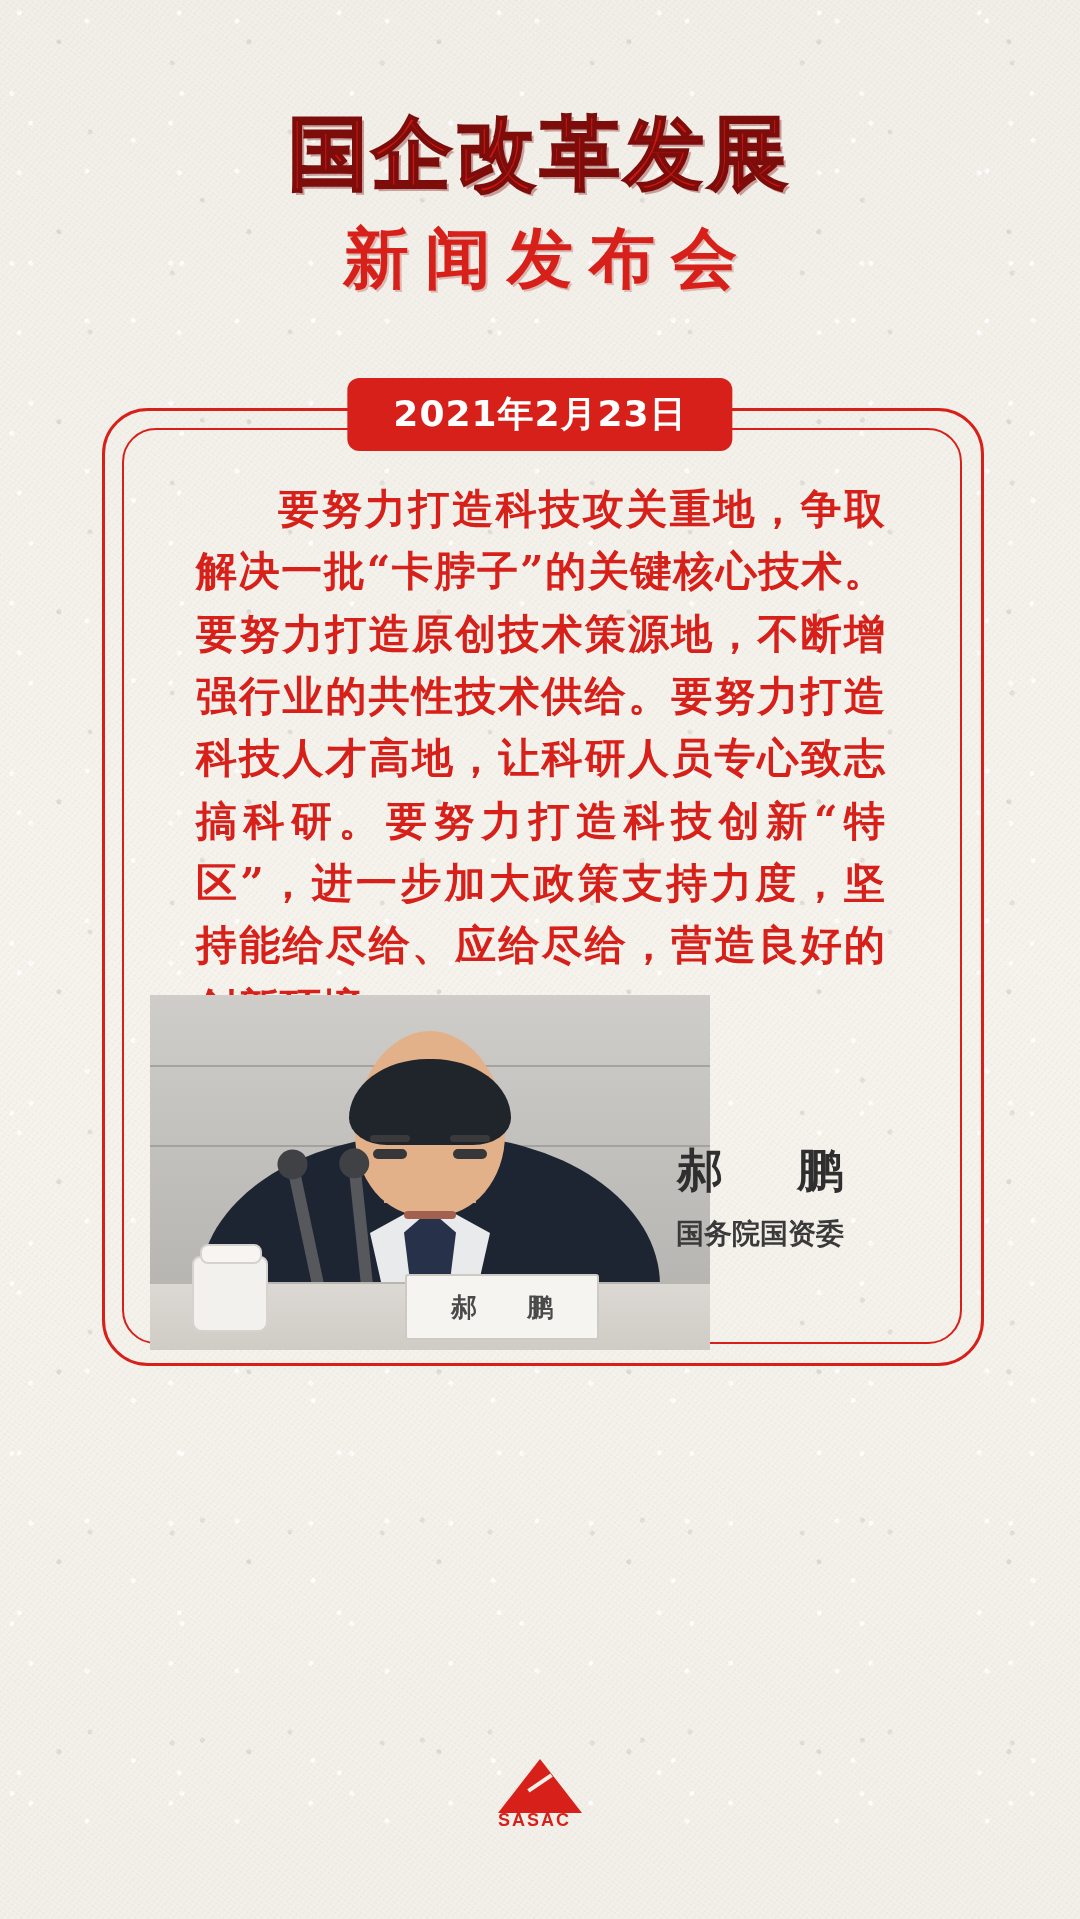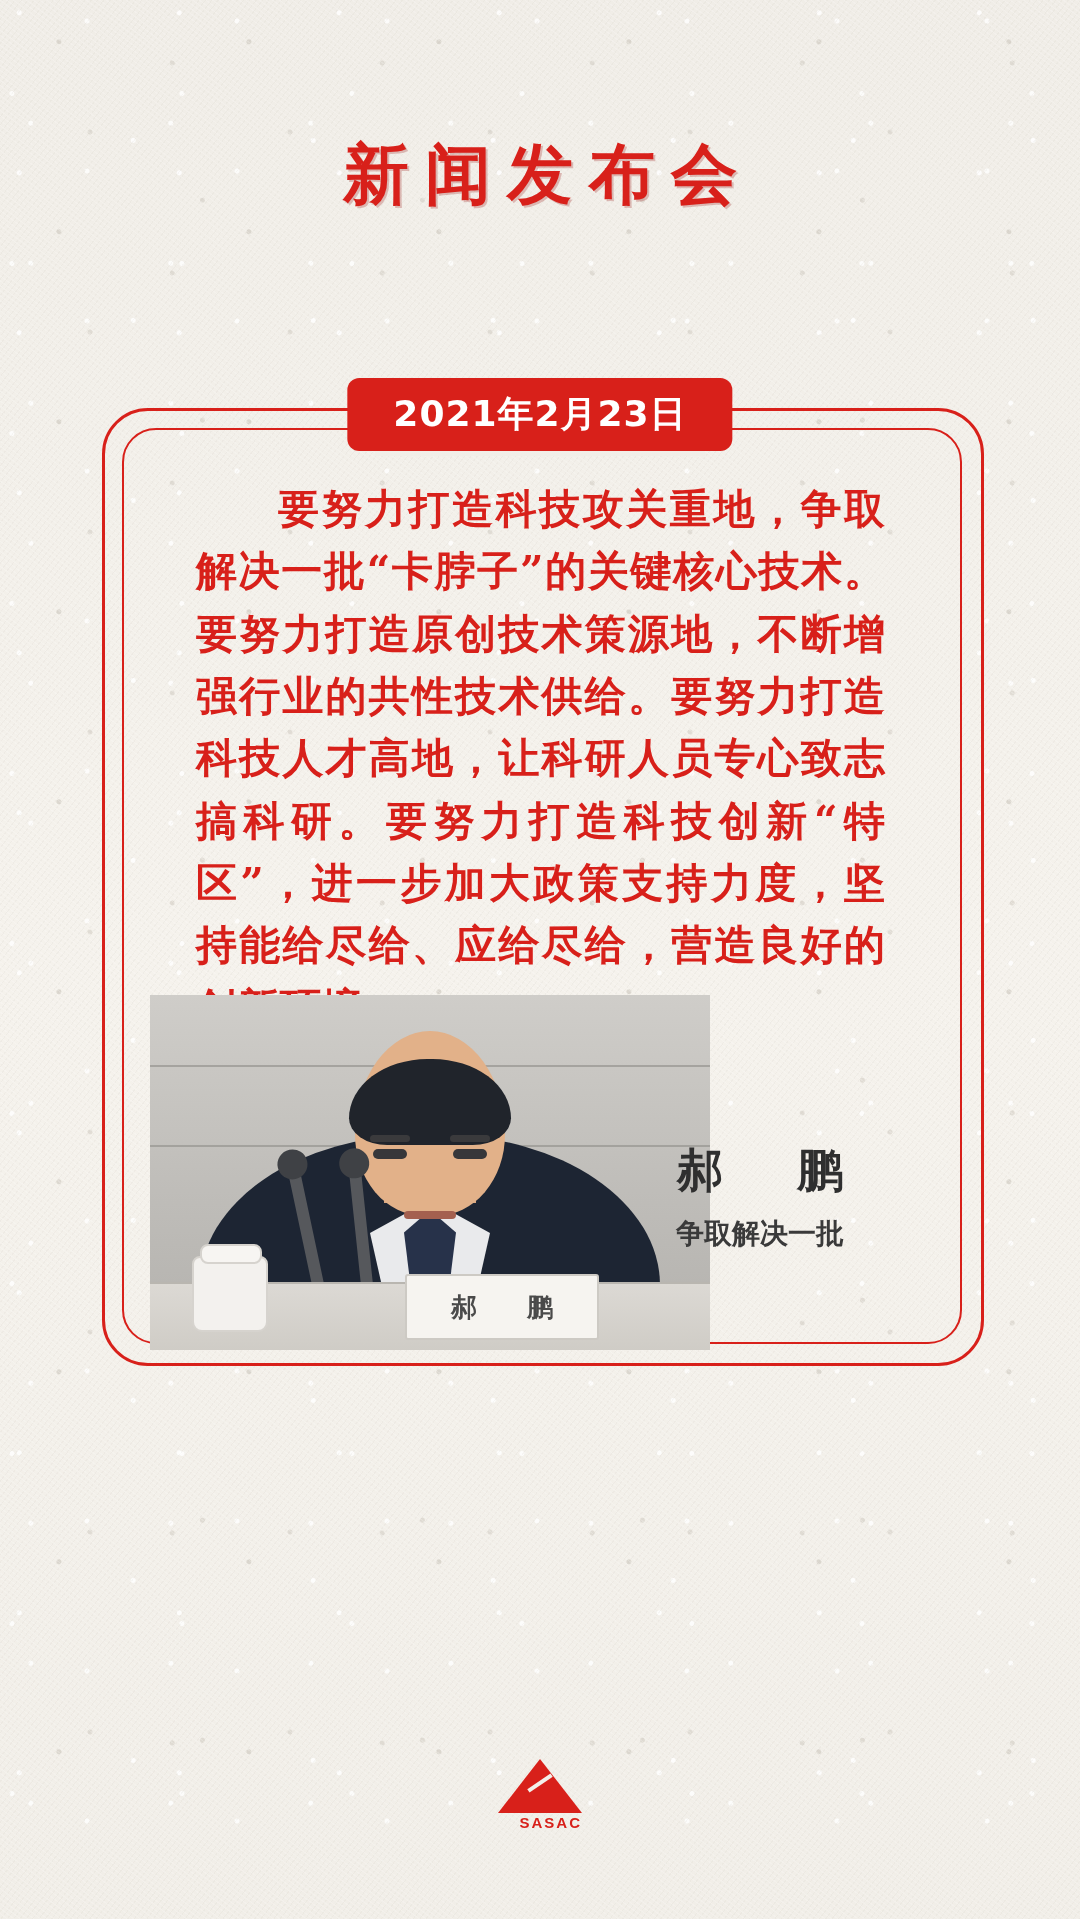--- a/index.html
+++ b/index.html
@@ -382,22 +382,22 @@
     width: 28px;
     height: 4px;
     background: #f3f0ea;
     transform: rotate(-34deg);
   }
   .logo .tag {
     position: absolute;
     bottom: 0;
     left: 0;
     width: 84px;
-    text-align: right;
-    font-size: 15px;
+    text-align: left;
+    font-size: 18px;
     font-weight: bold;
     letter-spacing: 2px;
     color: #d8201a;
     font-family: "Liberation Sans", sans-serif;
   }
   .footer-text {
     font-size: 40px;
     font-weight: bold;
     color: #1f1f1f;
     letter-spacing: 2px;
@@ -405,20 +405,21 @@
   }
   .footer-text .sep { display: inline-block; width: 26px; }
 </style>
 </head>
 <body>
 
 <div class="poster">
   <div class="grain"></div>
 
   <div class="title-block">
+    <div class="title-main">国企改革发展</div>
     <div class="title-sub">新闻发布会</div>
   </div>
 
   <div class="frame-outer"></div>
   <div class="frame-inner"></div>
 
   <div class="pill-mask"></div>
   <div class="date-pill">2021年2月23日</div>
 
   <div class="quote">要努力打造科技攻关重地，争取解决一批“卡脖子”的关键核心技术。要努力打造原创技术策源地，不断增强行业的共性技术供给。要努力打造科技人才高地，让科研人员专心致志搞科研。要努力打造科技创新“特区”，进一步加大政策支持力度，坚持能给尽给、应给尽给，营造良好的创新环境。</div>
@@ -447,21 +448,21 @@
         <span class="cap"></span>
       </div>
     <div class="desk"></div>
     <div class="cup"></div>
     <div class="nameplate">郝　鹏</div>
   </div>
 
   <div class="attrib">
     <div class="name">郝　鹏</div>
     <div class="role">
-      <div>争取解决一批</div>
+      <div>国务院国资委</div>
     </div>
   </div>
 
   <div class="footer">
     <div class="logo">
       <div class="tri"></div>
       <div class="tag">SASAC</div>
     </div>
   </div>
 </div>

